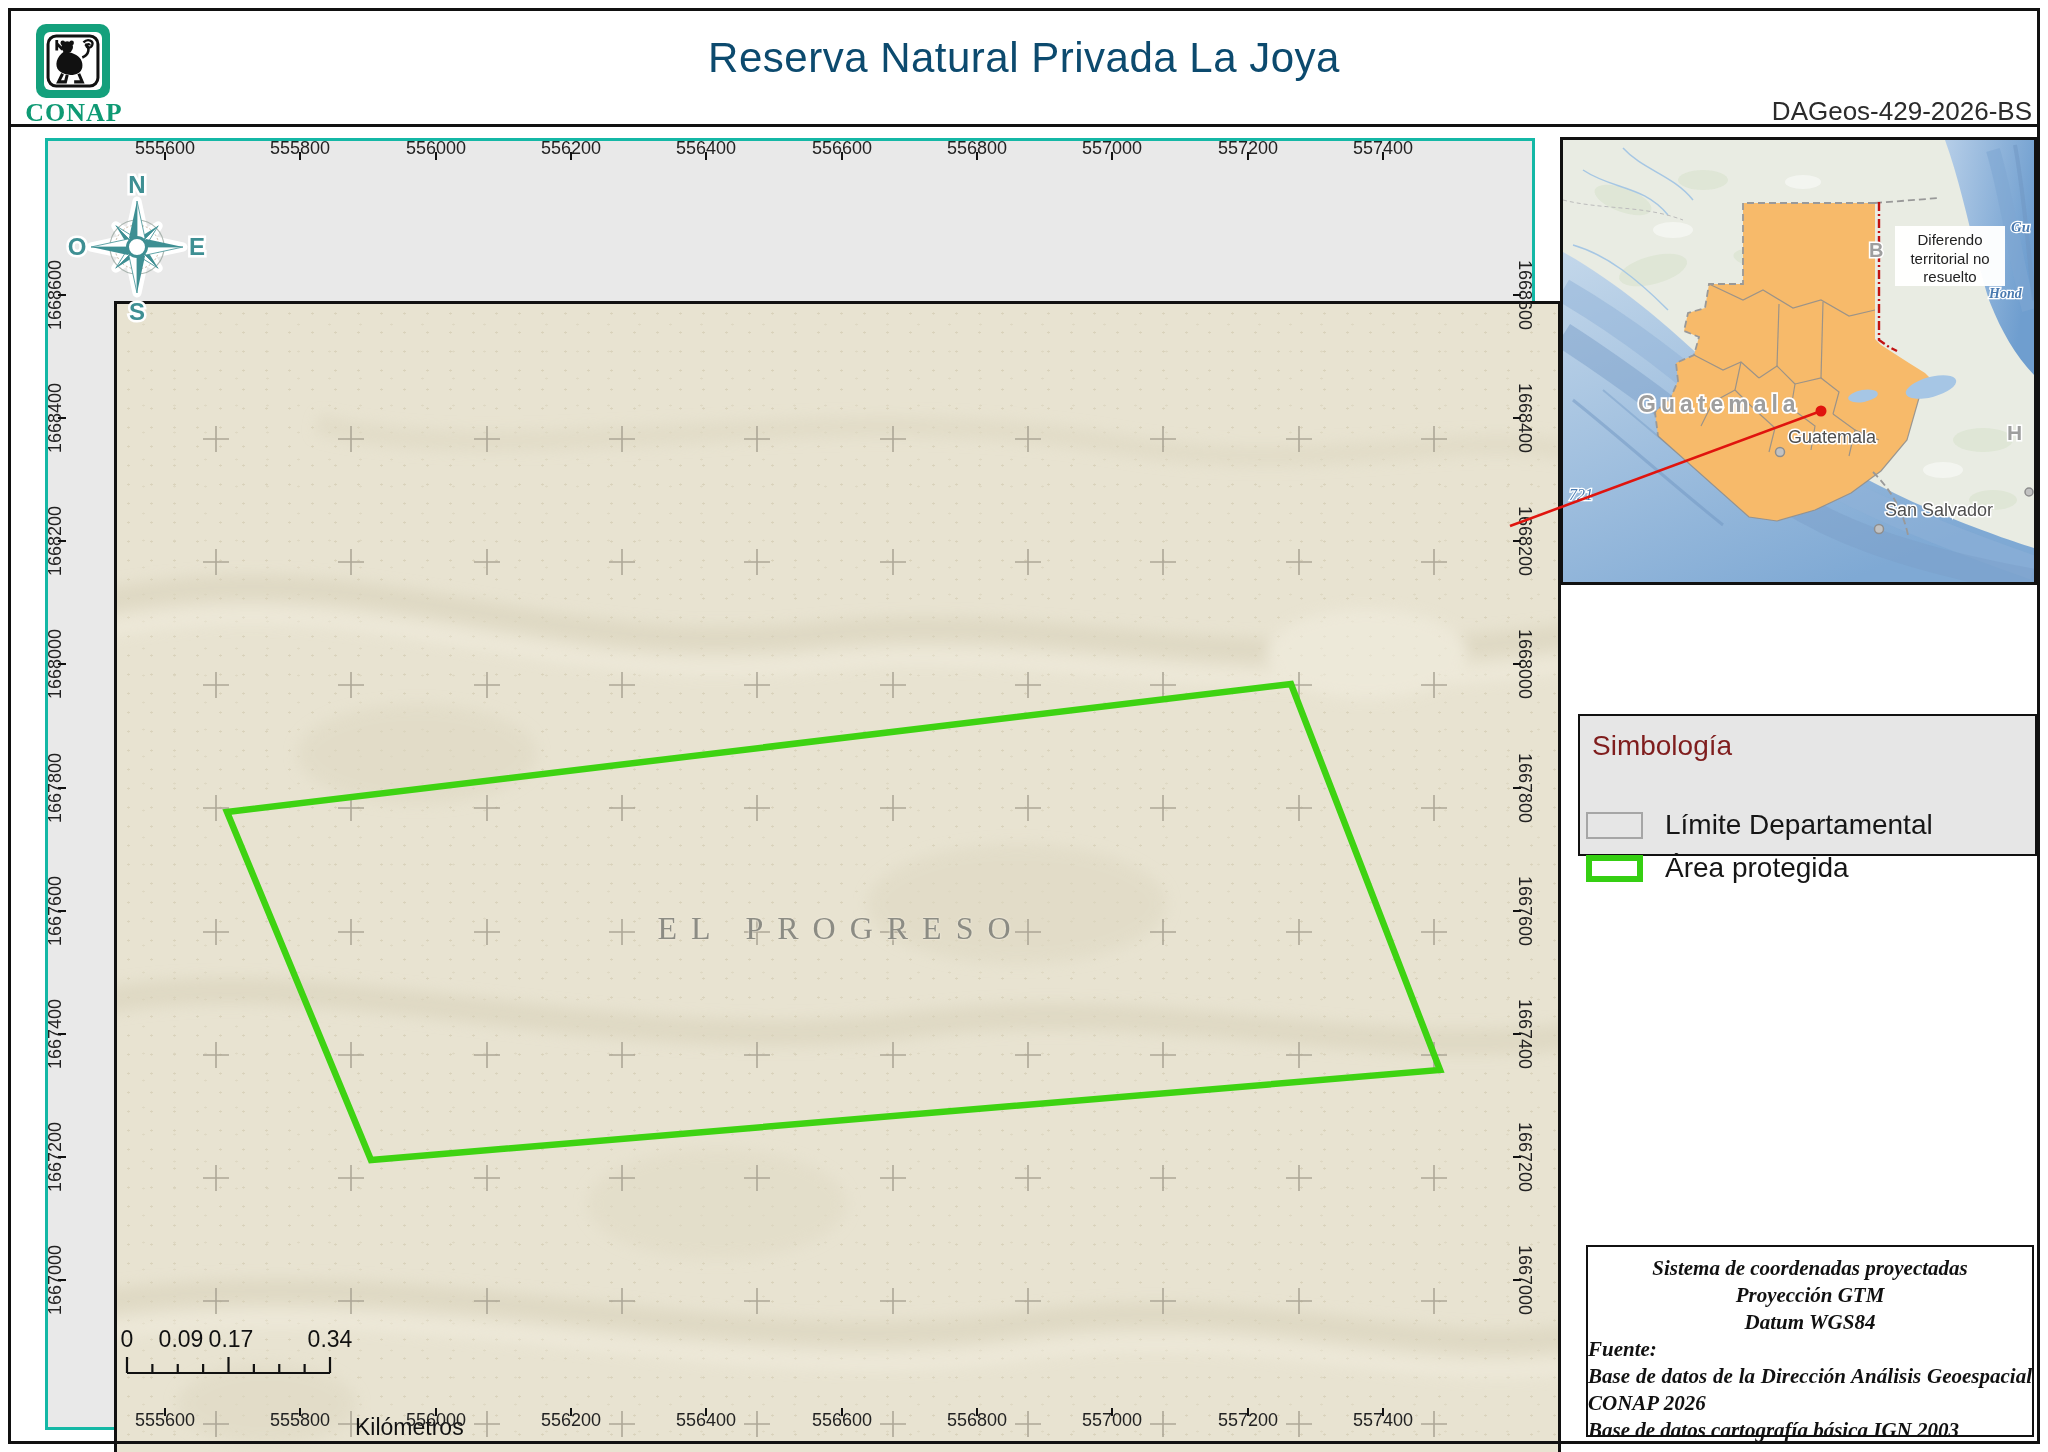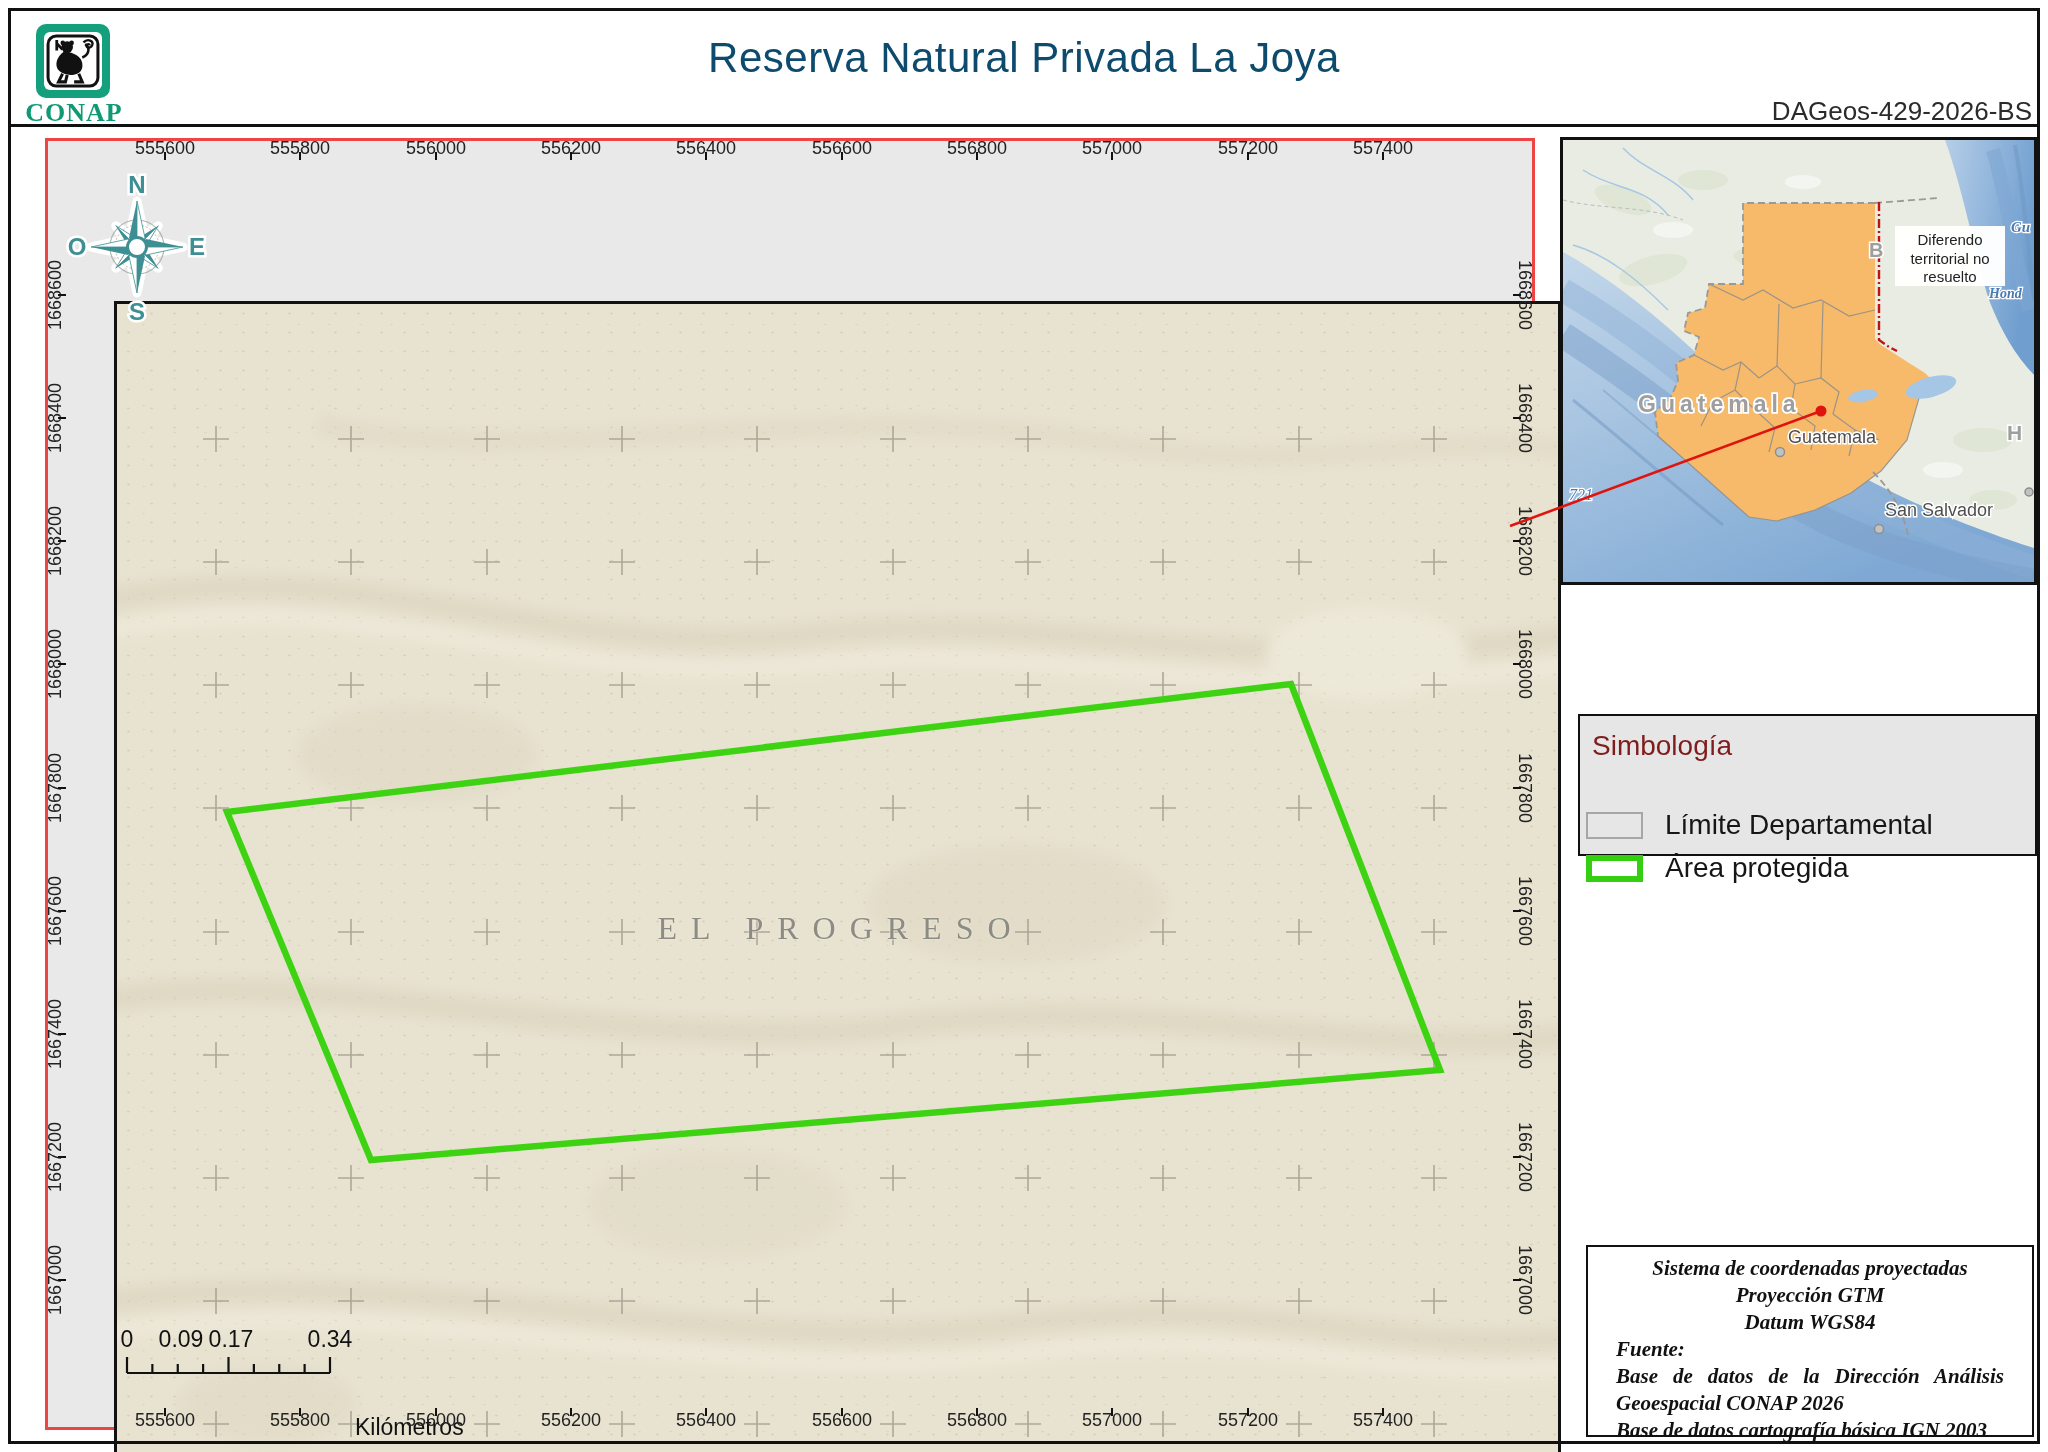--- a/index.html
+++ b/index.html
@@ -14,21 +14,21 @@
   .logo-inner{position:absolute;left:8px;top:8px;width:58px;height:58px;background:#fff;
         border-radius:6px;}
   .logo-text{position:absolute;left:22px;top:98px;width:104px;text-align:center;
         font-family:"Liberation Serif",serif;font-weight:bold;font-size:26px;color:#0f9a74;
         letter-spacing:1px;}
   .page-title{position:absolute;left:0;top:34px;width:2048px;text-align:center;
         font-size:42px;color:#0c4a6e;letter-spacing:.5px;}
   .doc-code{position:absolute;right:16px;top:96px;font-size:26px;color:#2b2b2b;}
   
   .map-frame{position:absolute;left:45px;top:138px;width:1490px;height:1292px;
-        background:#e9e9e9;border:3px solid #ef4444;box-sizing:border-box;}
+        background:#e9e9e9;border:3px solid #14b8a6;box-sizing:border-box;}
   .map-inner{position:absolute;left:66px;top:160px;width:1447px;height:1248px;
         border:3px solid #111;box-sizing:border-box;overflow:hidden;
         background-color:#e8e3d1;
         background-image:radial-gradient(#d9d2bb 1.1px,transparent 1.4px),
                          radial-gradient(#ded8c3 1px,transparent 1.3px);
         background-size:23px 19px,31px 27px;background-position:0 0,11px 7px;}
   .grid-label{position:absolute;font-size:18px;color:#222;white-space:nowrap;z-index:5;}
   .grid-tick{position:absolute;background:#111;z-index:5;}
   .el-progreso{position:absolute;font-family:"Liberation Serif",serif;font-size:32px;
         letter-spacing:14px;color:#8c8c84;white-space:nowrap;
@@ -47,21 +47,21 @@
   .legend-title{position:absolute;left:12px;top:14px;font-size:28px;color:#7f1d1d;}
   .legend-row{position:absolute;left:6px;display:flex;align-items:center;margin-top:36px;}
   .legend-row .swatch{width:57px;height:27px;box-sizing:border-box;margin-right:22px;}
   .swatch-gray{border:2.5px solid #a6a6a6;background:#e6e6e6;}
   .swatch-green{border:6px solid #35cf12;background:transparent;}
   .legend-row .lab{font-size:28px;color:#161616;white-space:nowrap;}
   
   .infobox{position:absolute;left:1586px;top:1245px;width:448px;height:192px;
         background:#fff;border:2.5px solid #111;box-sizing:border-box;
         font-family:"Liberation Serif",serif;font-style:italic;font-weight:bold;
-        font-size:21px;color:#111;padding:8px 28px;line-height:27px;}
+        font-size:21px;color:#111;padding:8px 0;line-height:27px;}
   .infobox .c{text-align:center;}
   .infobox .j{text-align:justify;}
   svg{display:block;}
   .deco{position:absolute;left:0;top:0;z-index:50;pointer-events:none;}
   .compass{position:absolute;left:62px;top:168px;z-index:6;}
   .inner-svg{position:absolute;left:0;top:0;}
 </style>
 </head>
 <body>
 

